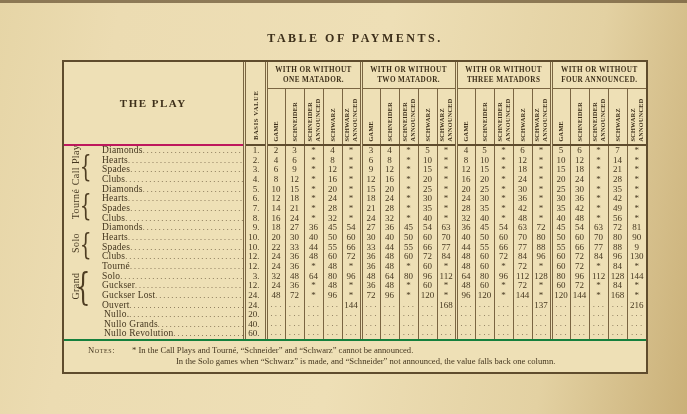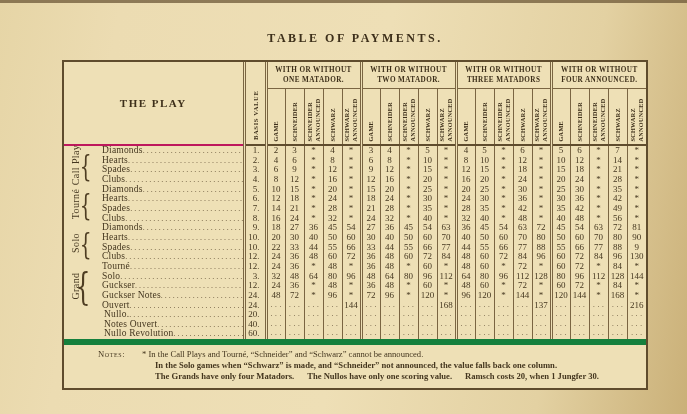--- a/index.html
+++ b/index.html
@@ -61,24 +61,24 @@
   .pwrap{display:flex;align-items:baseline;padding-left:14px;overflow:hidden;}
   .nullo .pwrap{padding-left:40px;}
   .pname{font-size:9.5px;letter-spacing:.2px;}
   .leader{flex:1;overflow:hidden;white-space:nowrap;font-size:8px;color:#55432a;}
   .leader::after{content:" . . . . . . . . . . . . . . . . . . . . . . . . . . . . . . . . . . . . . . . .";}
   .basiscell{border-left:3px double #7a6542;text-align:right;padding-right:5px;font-size:9px;}
   .num{border-left:1px solid #7a6542;text-align:center;}
   .num.gb{border-left:3px double #7a6542;}
   .num.dots{font-size:7px;letter-spacing:.5px;color:#55432a;}
   
-  .notes{border-top:6px solid #15803d;padding:4px 10px 5px 34px;font-size:8.6px;line-height:1.3;color:#44361f;}
+  .notes{border-top:2px solid #15803d;padding:4px 10px 5px 24px;font-size:8.6px;line-height:1.3;color:#44361f;}
   .nrow{display:flex;}
   .nlabel{flex:none;width:44px;font-variant:small-caps;letter-spacing:.6px;}
-  .nindent{margin-left:57px;font-weight:bold;}
+  .nindent{margin-left:88px;}
 </style>
 </head>
 <body>
 
 <div class="page">
   <div class="title">TABLE OF PAYMENTS.</div>
 
   <div class="tablebox">
     <table>
         <colgroup>
@@ -640,21 +640,21 @@
             <td class="num">*</td>
             <td class="num gb">60</td>
             <td class="num">72</td>
             <td class="num">*</td>
             <td class="num">84</td>
             <td class="num">*</td>
           </tr>
           <tr>
             <td class="playcell">
               <div class="pwrap">
-                <span class="pname">Guckser Notes</span>
+                <span class="pname">Guckser Lost</span>
                 <span class="leader"></span>
               </div>
             </td>
             <td class="basiscell">24.</td>
             <td class="num gb">48</td>
             <td class="num">72</td>
             <td class="num">*</td>
             <td class="num">96</td>
             <td class="num">*</td>
             <td class="num gb">72</td>
@@ -727,21 +727,21 @@
             <td class="num dots">. . .</td>
             <td class="num gb dots">. . .</td>
             <td class="num dots">. . .</td>
             <td class="num dots">. . .</td>
             <td class="num dots">. . .</td>
             <td class="num dots">. . .</td>
           </tr>
           <tr>
             <td class="playcell nullo" colspan="2">
               <div class="pwrap">
-                <span class="pname">Notes Ouvert</span>
+                <span class="pname">Nullo Grands</span>
                 <span class="leader"></span>
               </div>
             </td>
             <td class="basiscell">40.</td>
             <td class="num gb dots">. . .</td>
             <td class="num dots">. . .</td>
             <td class="num dots">. . .</td>
             <td class="num dots">. . .</td>
             <td class="num dots">. . .</td>
             <td class="num gb dots">. . .</td>
@@ -793,18 +793,15 @@
       </table>
 
     <div class="notes">
       <div class="nrow">
         <span class="nlabel">Notes:</span>
         <span class="n1">* In the Call Plays and Tourné, “Schneider” and “Schwarz” cannot be announced.</span>
       </div>
       <div class="nrow nindent">
         <span>In the Solo games when “Schwarz” is made, and “Schneider” not announced, the value falls back one column.</span>
       </div>
-      <div class="nrow nindent">
-        <span>The Grands have only four Matadors.  The Nullos have only one scoring value.  Ramsch costs 20, when 1 Jungfer 30.</span>
-      </div>
     </div>
   </div>
 </div>
 
 </body></html>

